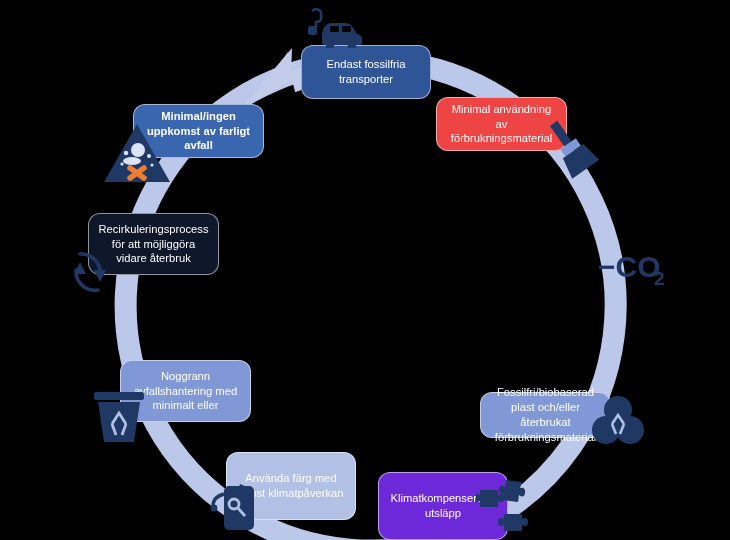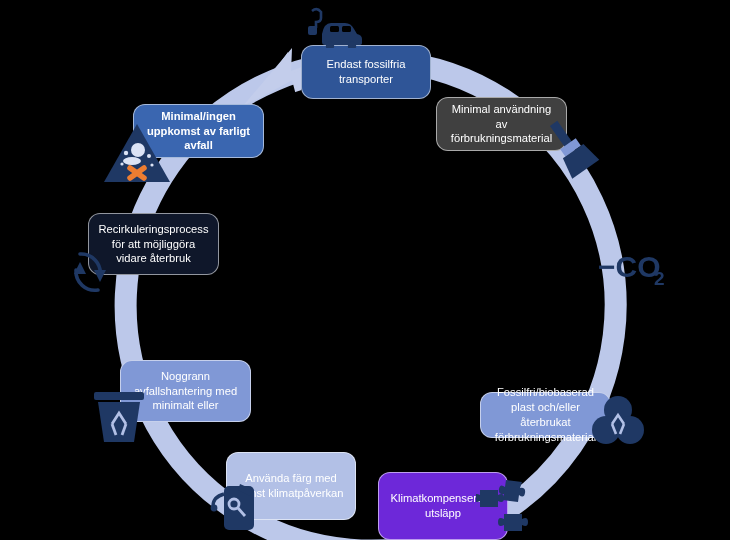--- a/index.html
+++ b/index.html
@@ -45,21 +45,21 @@
         <path d="M30 28 q2 -11 9 -11 l14 0 q6 0 9 6 l3 5 q5 1 5 5 l0 4
                  q0 2 -3 2 l-34 0 q-3 0 -3 -3 z"></path>
         <rect x="38" y="20" width="9" height="6" rx="1.5" fill="#000"></rect>
         <rect x="50" y="20" width="9" height="6" rx="1.5" fill="#000"></rect>
         <circle cx="38" cy="40" r="4.2"></circle>
           <circle cx="60" cy="40" r="4.2"></circle>
       </g>
     </svg>
   </div>
 
-  <div class="node" style="left:436px;top:97px;width:131px;height:54px;background:#404040;">
+  <div class="node" style="left:436px;top:97px;width:131px;height:54px;background:#ef4444;">
     <span>Minimal användning av förbrukningsmaterial</span>
   </div>
   <div class="icon" style="left:541px;top:118px;width:60px;height:62px;">
     <svg viewBox="0 0 60 62" width="60" height="62">
       <g transform="rotate(-35 30 31)">
         <rect x="26" y="0" width="9" height="26" fill="#1f3864"></rect>
         <rect x="21" y="25" width="19" height="9" fill="#8098d6"></rect>
         <path d="M18 34 l25 0 l4 22 l-33 0 z" fill="#1f3864"></path>
       </g>
     </svg>

